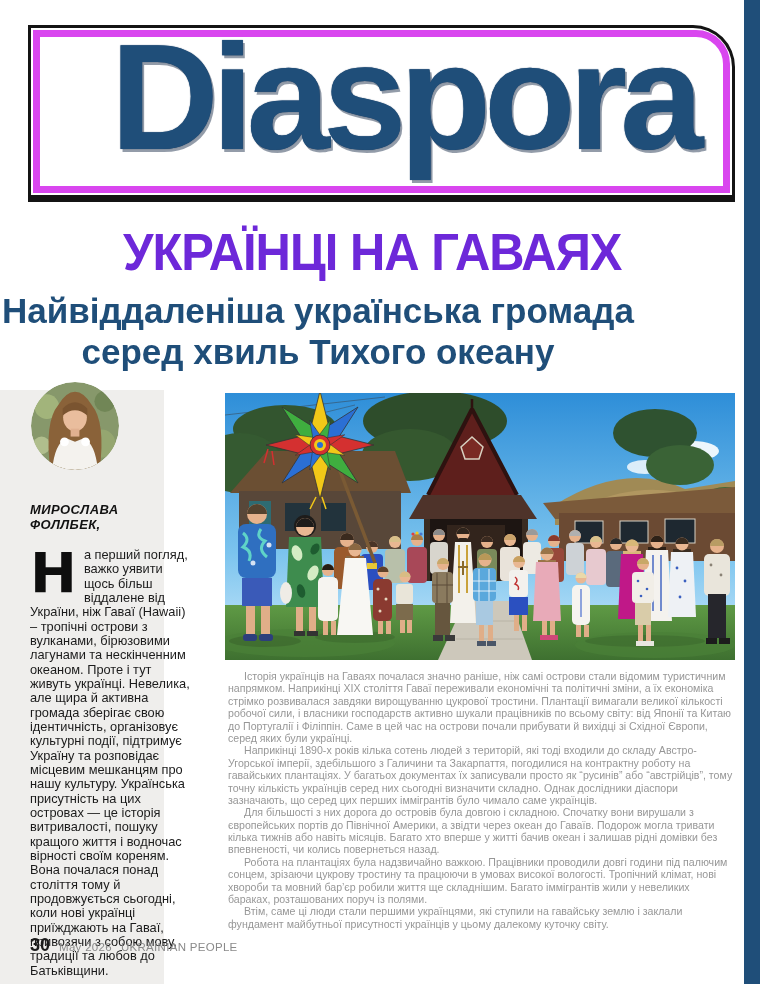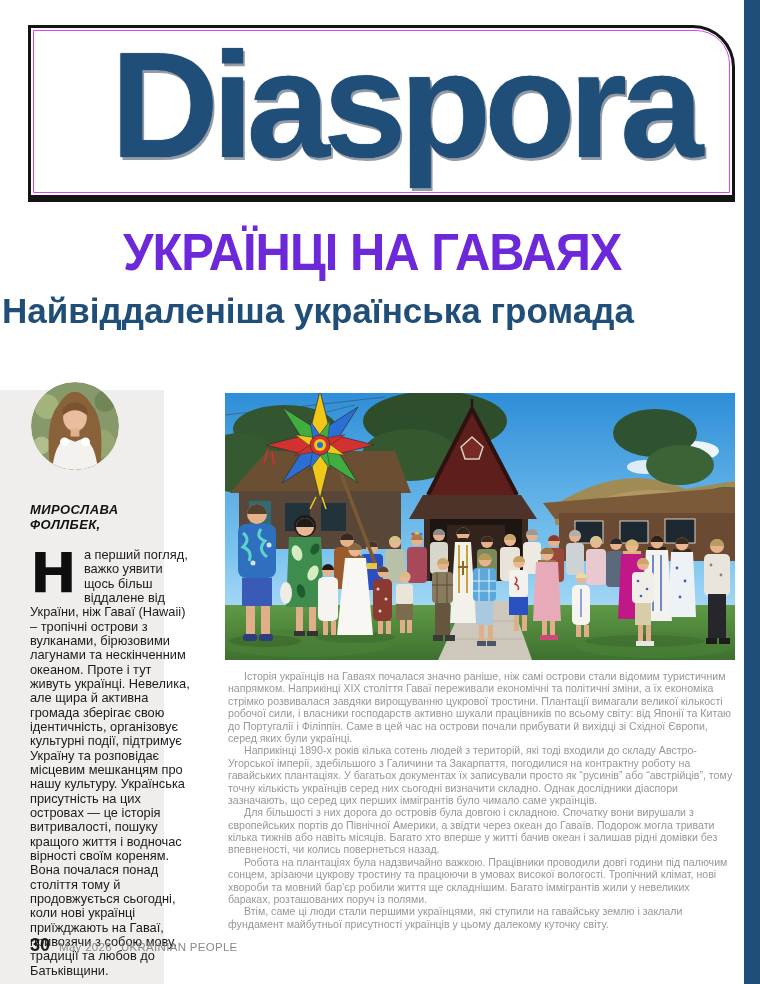--- a/index.html
+++ b/index.html
@@ -3,22 +3,22 @@
 <meta charset="utf-8">
 <style>
   html,body{margin:0;padding:0;background:#ffffff;}
   .page{position:relative;width:760px;height:984px;background:#ffffff;overflow:hidden;
         font-family:"Liberation Sans",sans-serif;}
   .right-band{position:absolute;top:0;right:0;width:16px;height:984px;background:#1f4e79;}
 
   
   .mast-outer{position:absolute;left:28px;top:25px;width:707px;height:177px;box-sizing:border-box;
               border:3px solid #141414;border-bottom-width:7px;border-top-right-radius:42px;background:#fff;}
-  .mast-inner{position:absolute;inset:2px;border:1px solid #d946ef;border-top-right-radius:34px;
-              display:flex;align-items:center;justify-content:center;padding-left:44px;}
+  .mast-inner{position:absolute;inset:2px;border:7px solid #d946ef;border-top-right-radius:34px;
+              display:flex;align-items:flex-end;justify-content:center;padding-left:44px;}
   .mast-text{font-weight:bold;font-size:150px;line-height:1;color:#1f4e79;letter-spacing:-7px;
              padding-bottom:14px;text-shadow:2px 3px 0 rgba(15,35,65,.45),0 0 1px #16385f;}
 
   
   .title{position:absolute;left:0;top:222px;width:744px;text-align:center;color:#6d28d9;}
   .title span{display:inline-block;font-size:52px;font-weight:bold;letter-spacing:-1px;
               transform:scaleX(.94);transform-origin:center;}
   .subtitle{position:absolute;left:0;top:291px;width:636px;text-align:center;color:#1f4e79;
             font-size:35px;font-weight:bold;line-height:1.17;}
 
@@ -55,20 +55,21 @@
     <div class="mast-inner">
       <div class="mast-text">Diaspora</div>
     </div>
   </div>
 
   <div class="title">
     <span>УКРАЇНЦІ НА ГАВАЯХ</span>
   </div>
   <div class="subtitle">
     <div>Найвіддаленіша українська громада</div>
+    <div>серед хвиль Тихого океану</div>
   </div>
 
   <div class="sidebar">
     <div class="avatar">
       <svg width="88" height="88" viewBox="0 0 100 100">
         <defs>
             <clipPath id="av">
               <circle cx="50" cy="50" r="50"></circle>
             </clipPath>
           </defs>

